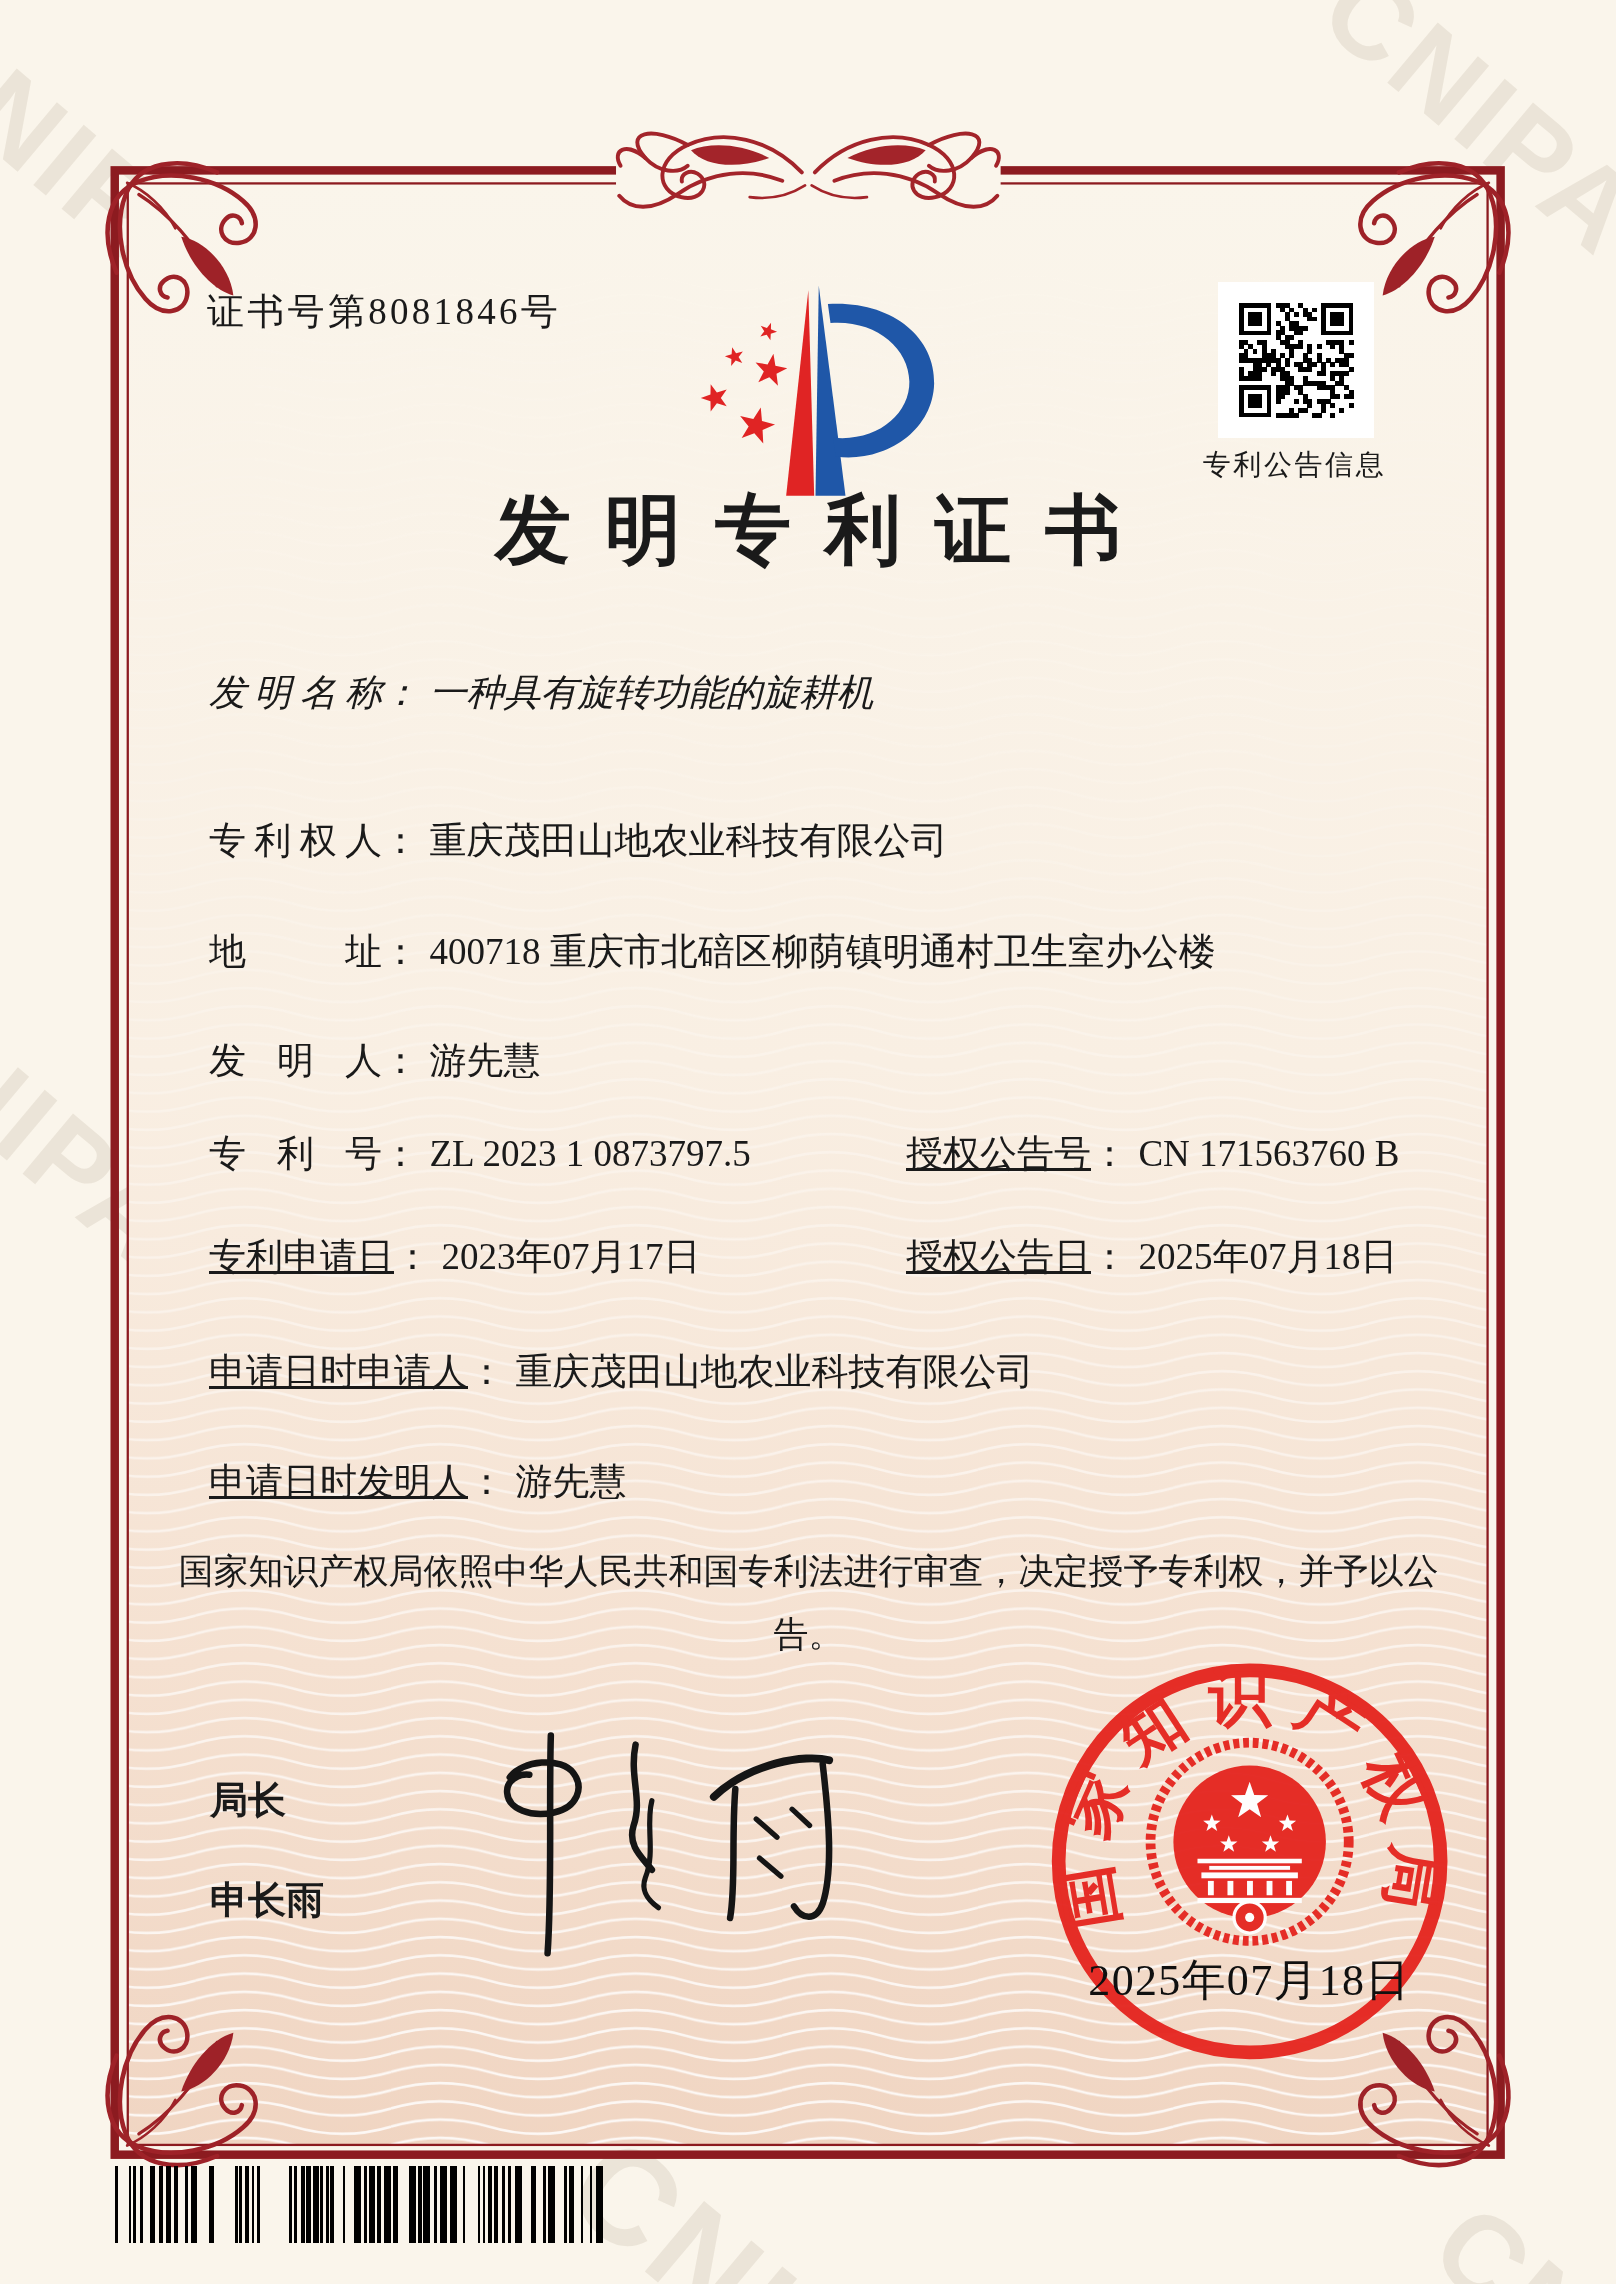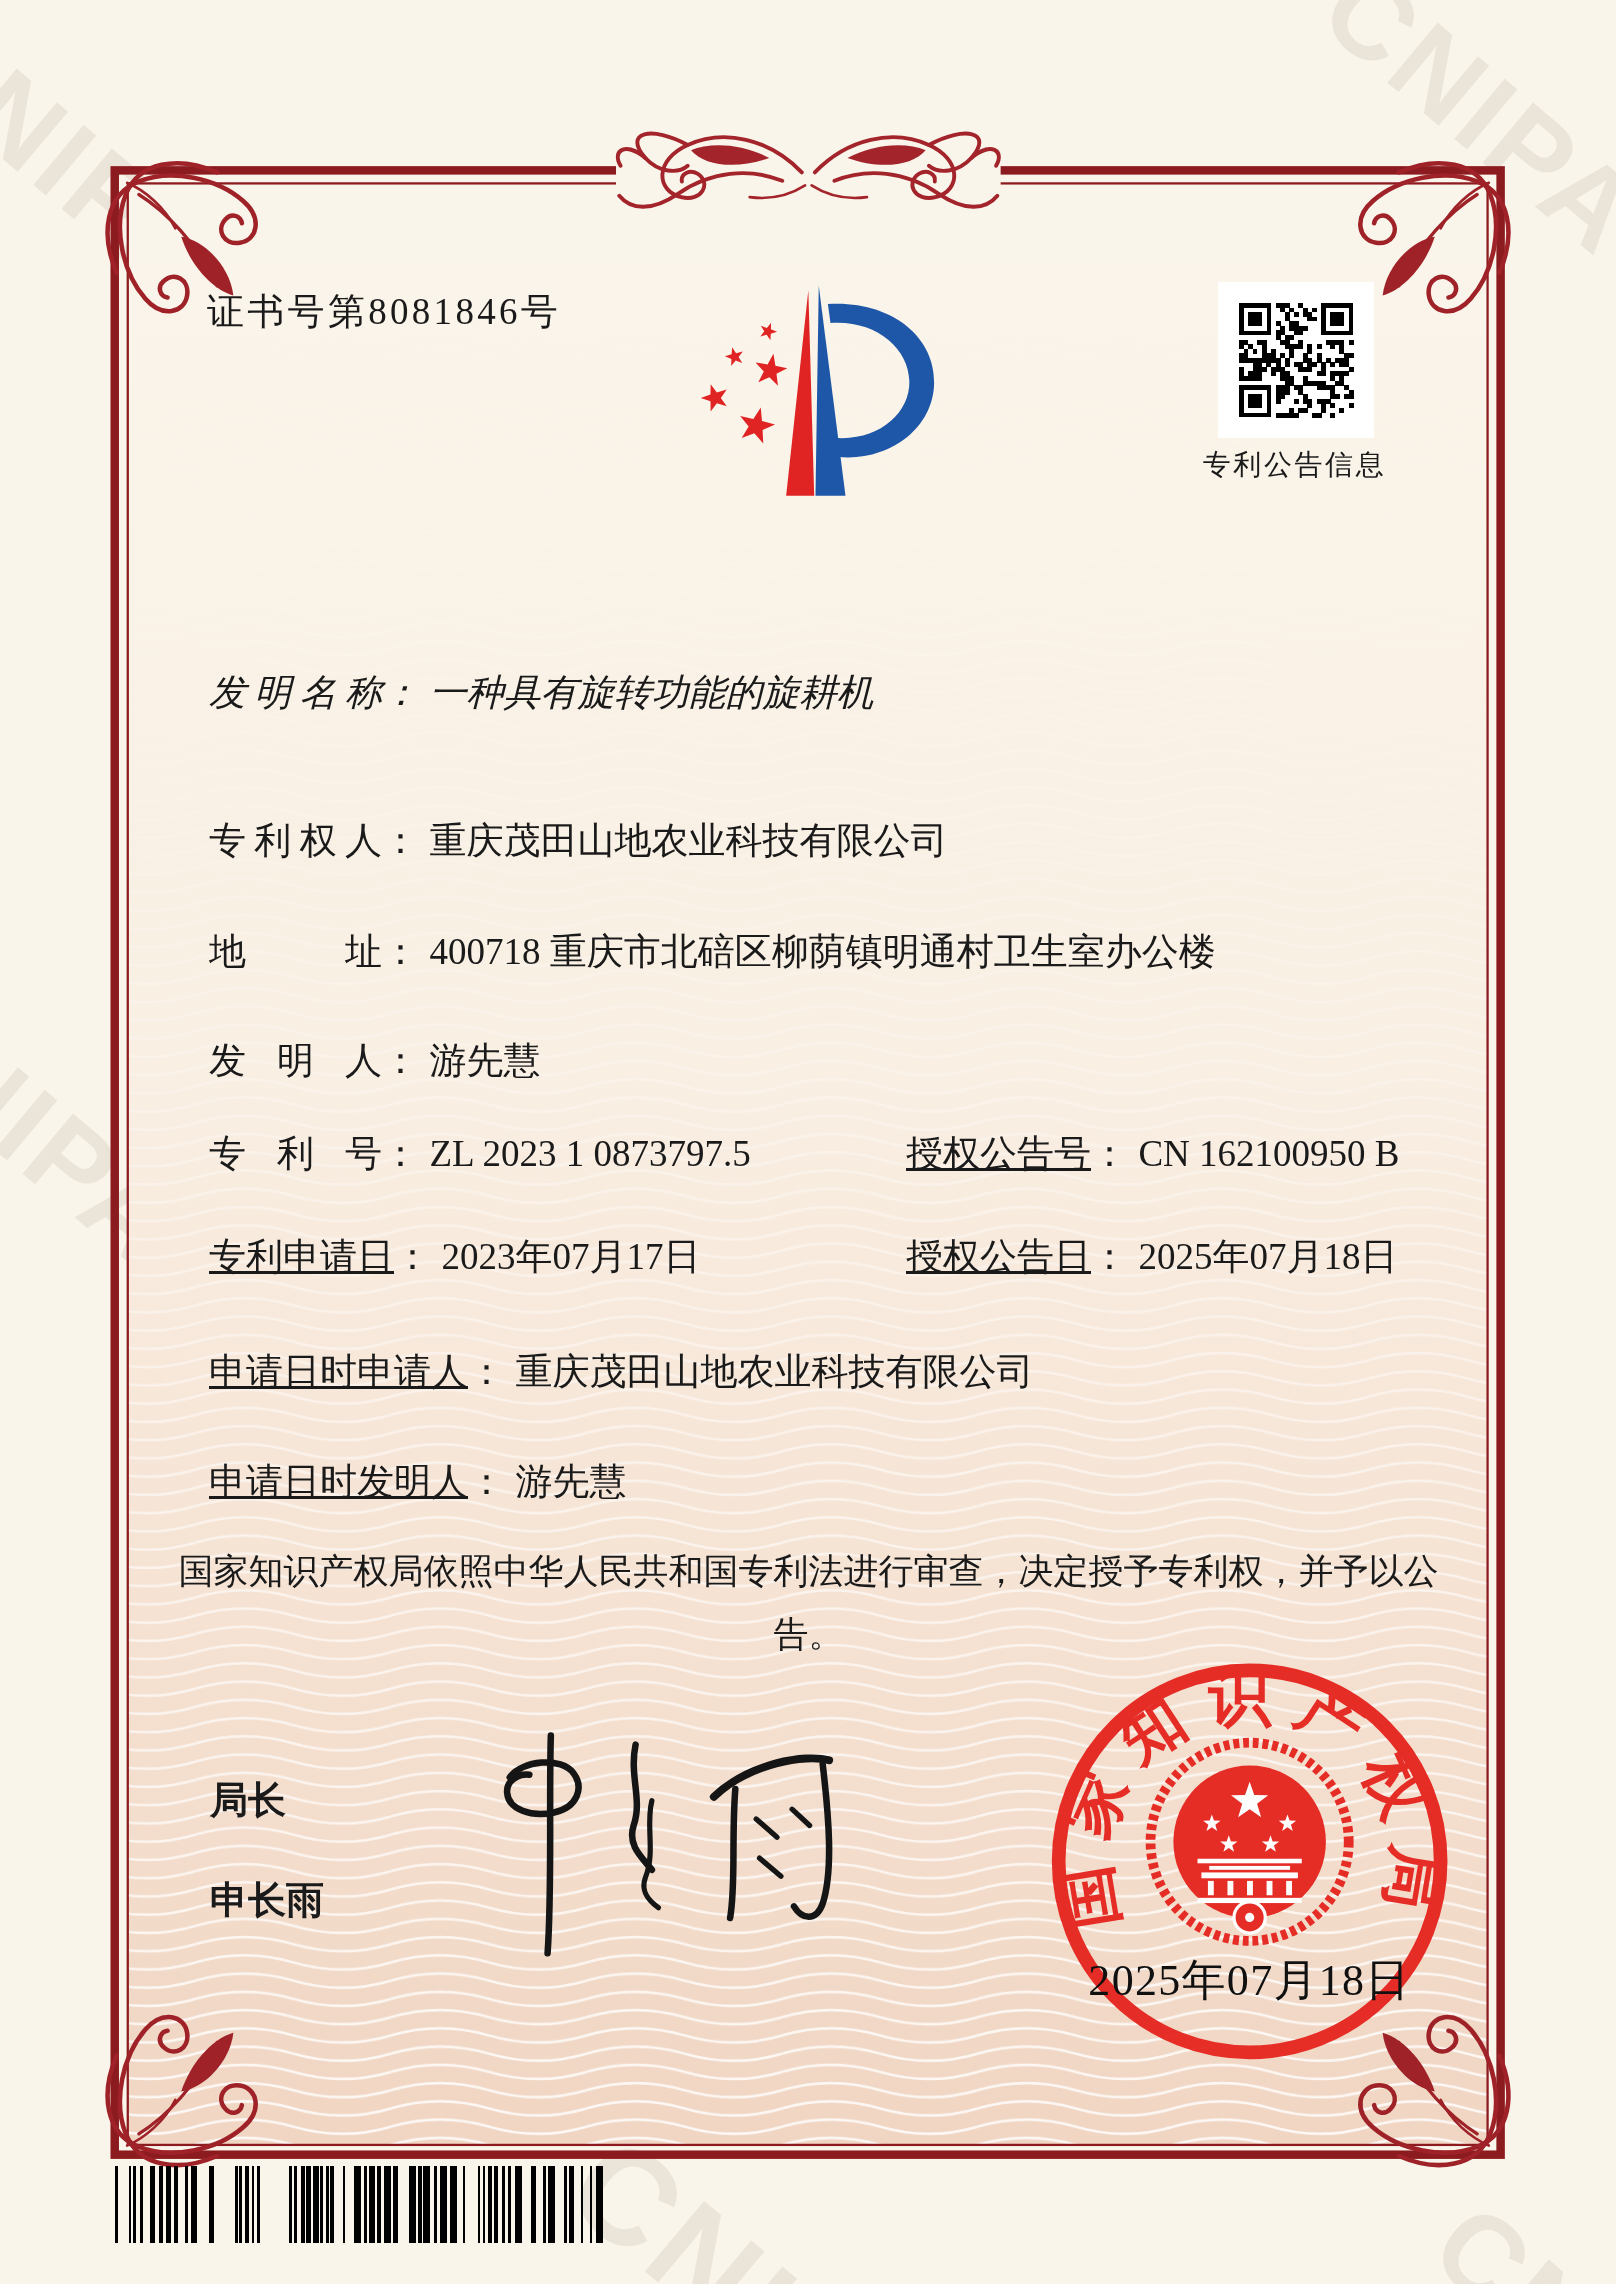--- a/index.html
+++ b/index.html
@@ -355,38 +355,39 @@
       <div style="position:absolute;left:9px;top:9px;width:13.7px;height:13.7px;background:#000"></div>
       <div style="position:absolute;left:82px;top:0px;width:32px;height:32px;background:#000"></div>
       <div style="position:absolute;left:87px;top:4.6px;width:23px;height:23px;background:#fff"></div>
       <div style="position:absolute;left:91px;top:9px;width:13.7px;height:13.7px;background:#000"></div>
       <div style="position:absolute;left:0px;top:82px;width:32px;height:32px;background:#000"></div>
       <div style="position:absolute;left:4.6px;top:87px;width:23px;height:23px;background:#fff"></div>
       <div style="position:absolute;left:9px;top:91px;width:13.7px;height:13.7px;background:#000"></div>
     </div>
   <div class="qr-label">专利公告信息</div>
 
+  <div class="abs title">发明专利证书</div>
 
   <div class="row" style="left:209px;top:668px;font-style:italic;">
     <span class="lbl">发明名称</span><span>：</span><span class="val">一种具有旋转功能的旋耕机</span>
   </div>
   <div class="row" style="left:209px;top:816px;">
     <span class="lbl">专利权人</span><span>：</span><span class="val">重庆茂田山地农业科技有限公司</span>
   </div>
   <div class="row" style="left:209px;top:927px;">
     <span class="lbl">地址</span><span>：</span><span class="val">400718 重庆市北碚区柳荫镇明通村卫生室办公楼</span>
   </div>
   <div class="row" style="left:209px;top:1036px;">
     <span class="lbl">发明人</span><span>：</span><span class="val">游先慧</span>
   </div>
   <div class="row" style="left:209px;top:1129px;">
     <span class="lbl">专利号</span><span>：</span><span class="val">ZL 2023 1 0873797.5</span>
   </div>
   <div class="row" style="left:906px;top:1129px;">
-    <span class="lbl compact">授权公告号</span><span>：</span><span class="val">CN 162100950 B</span>
+    <span class="lbl compact">授权公告号</span><span>：</span><span class="val">CN 171563760 B</span>
   </div>
   <div class="row" style="left:209px;top:1232px;">
     <span class="lbl compact">专利申请日</span><span>：</span><span class="val">2023年07月17日</span>
   </div>
   <div class="row" style="left:906px;top:1232px;">
     <span class="lbl compact">授权公告日</span><span>：</span><span class="val">2025年07月18日</span>
   </div>
   <div class="row" style="left:209px;top:1457px;">
     <span class="lbl compact">申请日时发明人</span><span>：</span><span class="val">游先慧</span>
   </div>

